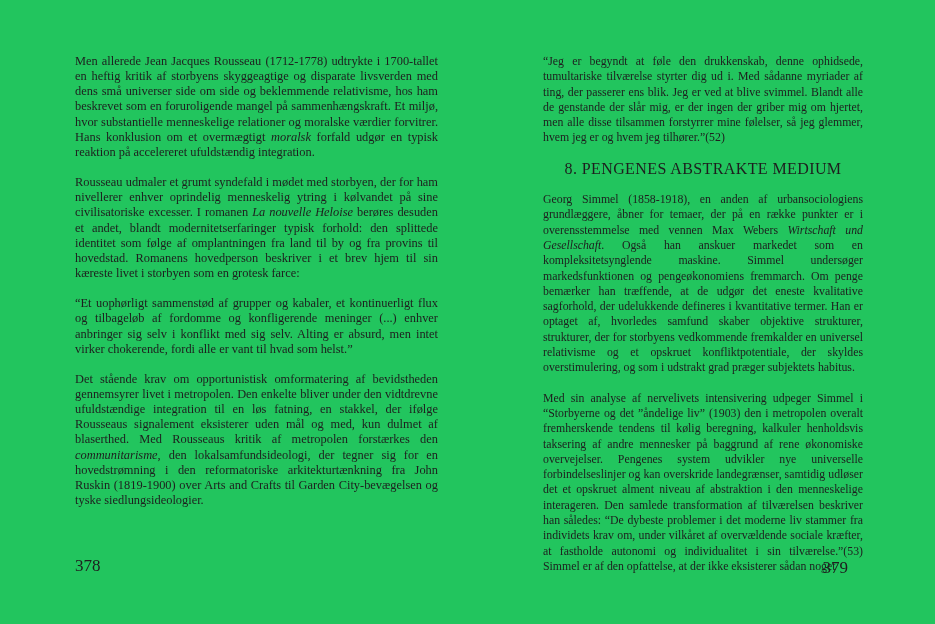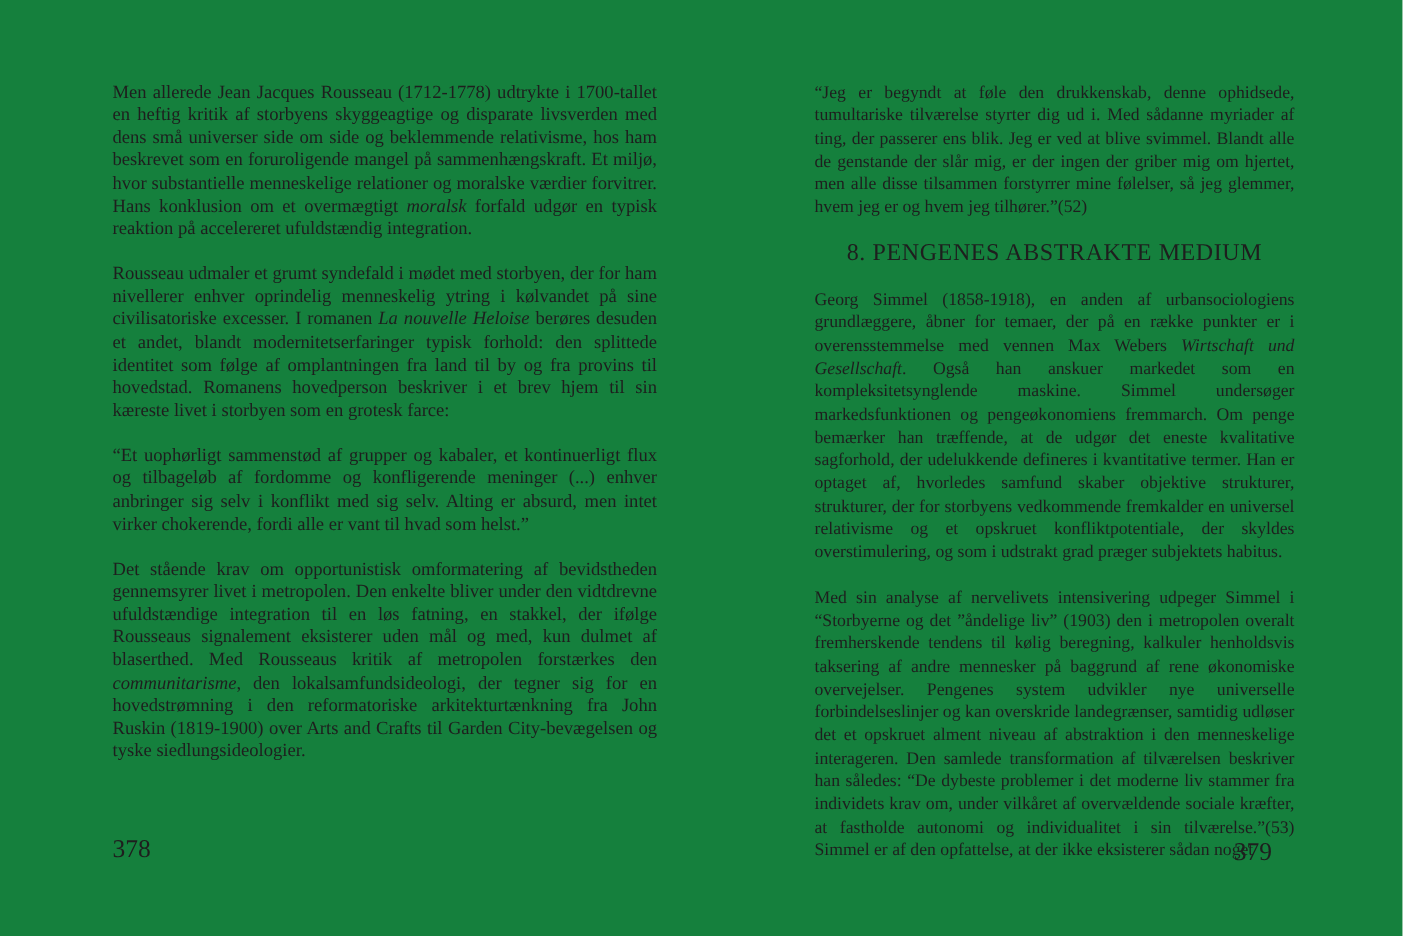--- a/index.html
+++ b/index.html
@@ -4,21 +4,21 @@
 <style>
   html, body {
     margin: 0;
     padding: 0;
     background: #fdfdfc;
   }
   .spread {
     position: relative;
     width: 935px;
     height: 624px;
-    background: #15803d;
+    background: #22c55e;
     font-family: "Liberation Serif", "DejaVu Serif", serif;
     color: #1e1e1e;
     overflow: hidden;
   }
   .page-text {
     position: absolute;
     top: 54px;
   }
   .page-text.left {
     left: 75px;

